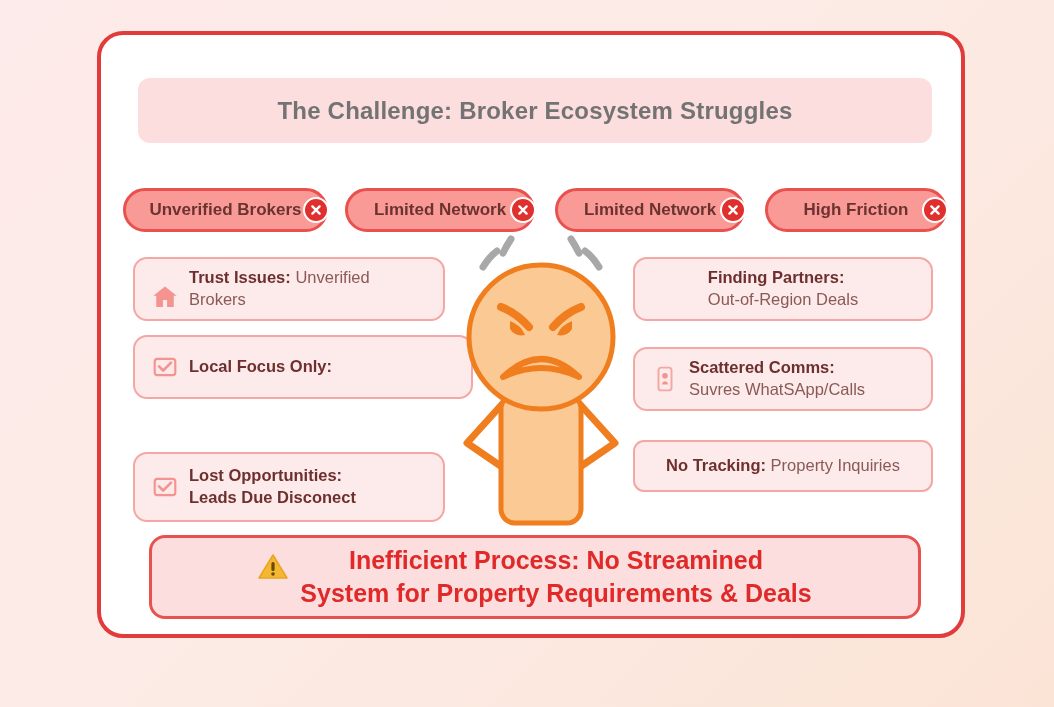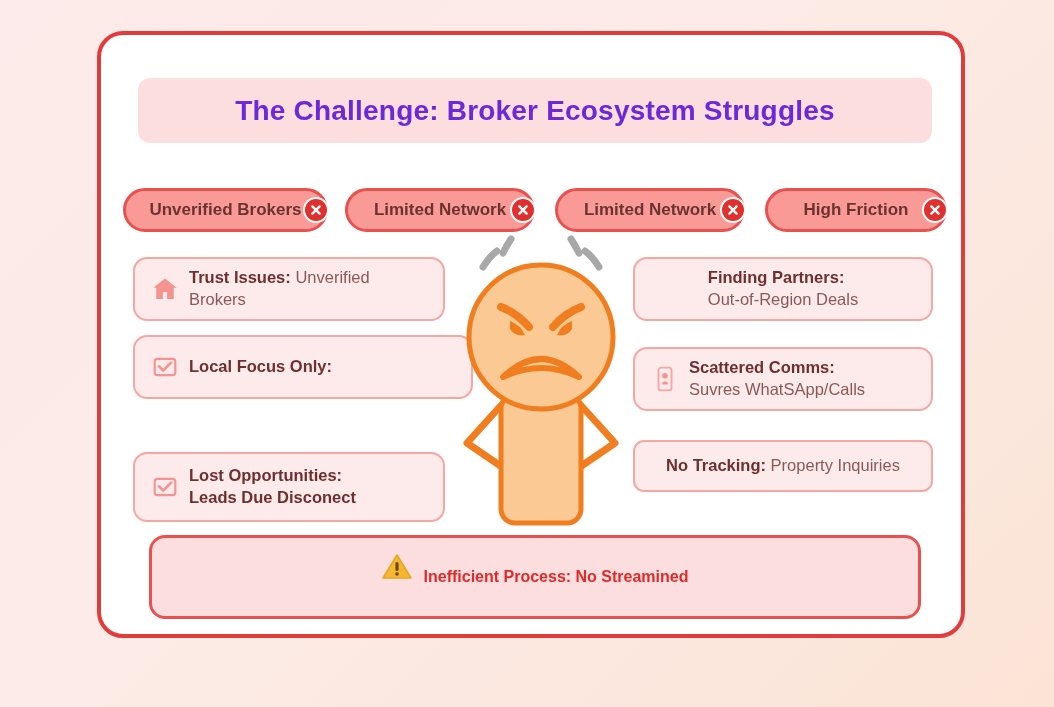--- a/index.html
+++ b/index.html
@@ -35,23 +35,23 @@
     top: 43px;
     width: 794px;
     height: 65px;
     background: #fcdede;
     border-radius: 12px;
     display: flex;
     align-items: center;
     justify-content: center;
   }
   .title-text {
-    font-size: 28px;
+    font-size: 24px;
     font-weight: bold;
-    color: #6d28d9;
+    color: #737373;
     letter-spacing: .2px;
     white-space: nowrap;
   }
 
   
   .pills {
     position: absolute;
     left: 18px;
     top: 153px;
     width: 832px;
@@ -122,21 +122,21 @@
   .card-body {
     font-size: 16.5px;
     color: #7a4a48;
     line-height: 1.32;
   }
   .card-body .lead { font-weight: bold; color: #6e302e; }
   .card-body .rest { color: #8a5a57; }
   .card-body .rest.bold { font-weight: bold; color: #6e302e; }
 
   
-  .card-l0 { left: 32px; top: 222px; width: 312px; height: 64px; }
+  .card-l0 { left: 32px; top: 222px; width: 312px; height: 64px; align-items: flex-end; }
   .card-l1 { left: 32px; top: 300px; width: 340px; height: 64px; text-align: right; }
   .card-l2 { left: 32px; top: 402px; width: 312px; height: 70px; margin-top: 15px; }
 
   
   .card-r0 { left: 532px; top: 222px; width: 300px; height: 64px; }
   .card-r1 { left: 532px; top: 312px; width: 300px; height: 64px; }
   .card-r2 { left: 532px; top: 405px; width: 300px; height: 52px; border-radius: 11px; }
 
   
   .bottom-banner {
@@ -148,21 +148,21 @@
     background: #fcdede;
     border: 3px solid #e8514e;
     border-radius: 16px;
     display: flex;
     align-items: center;
     justify-content: center;
     gap: 12px;
     padding: 0 24px;
   }
   .bottom-text {
-    font-size: 16px;
+    font-size: 25px;
     font-weight: bold;
     color: #e02a2a;
     text-align: center;
     line-height: 1.33;
   }
   .warn-icon { flex: 0 0 auto; margin-top: -20px; }
   .warn-icon svg { display: block; }
 
   
   .mascot {
@@ -321,16 +321,17 @@
   <div class="bottom-banner">
     <span class="warn-icon">
       <svg width="30" height="28" viewBox="0 0 30 28">
         <path d="M15 2 L29 25 L1 25 Z" fill="#f5b731" stroke="#e8a521" stroke-width="1.5" stroke-linejoin="round"></path>
         <rect x="13.4" y="9" width="3.2" height="9" rx="1.6" fill="#6b4a08"></rect>
         <circle cx="15" cy="21" r="1.8" fill="#6b4a08"></circle>
       </svg>
     </span>
     <span class="bottom-text">
       <span>Inefficient Process: No Streamined</span><br>
+      <span>System for Property Requirements &amp; Deals</span>
     </span>
   </div>
 
 </div>
 
 </body></html>

